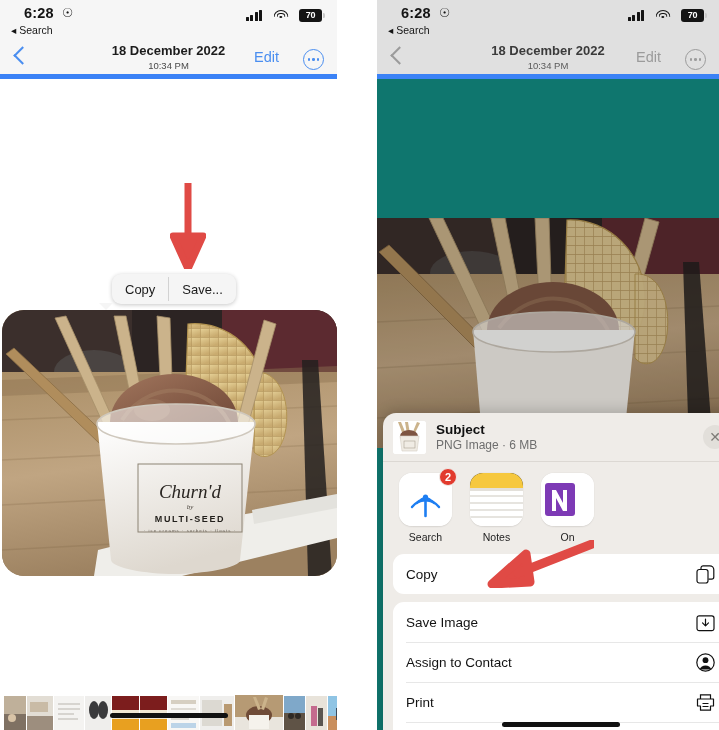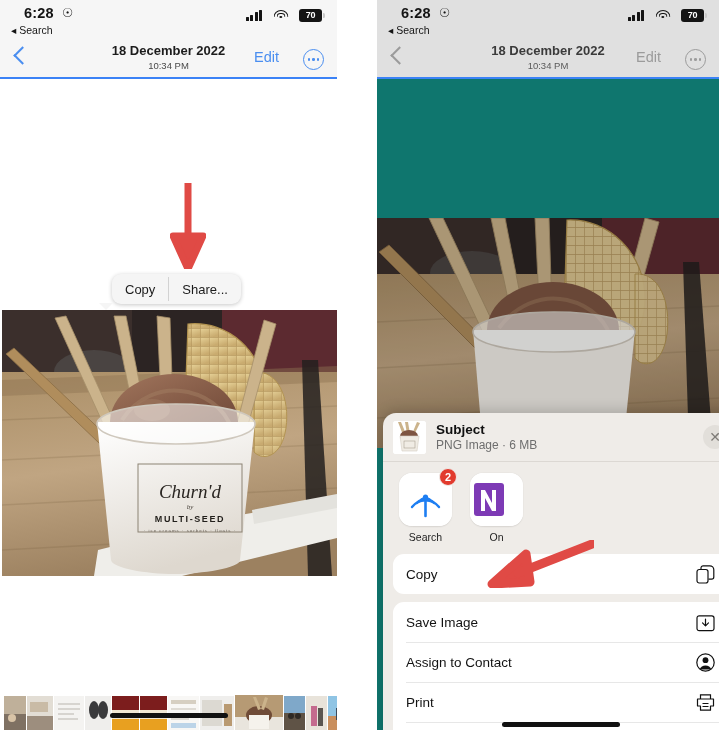--- a/index.html
+++ b/index.html
@@ -49,21 +49,21 @@
   .batt-body {
     width: 23px; height: 12.5px; background: #141414; border-radius: 3px;
     color: #fff; font-size: 9px; font-weight: bold; display:flex; align-items:center; justify-content:center;
     letter-spacing: -0.2px;
   }
   .batt-cap { width: 2px; height: 5px; background: #c9c9c9; border-radius: 0 1.5px 1.5px 0; margin-left: 1px; }
 
   
   .navbar {
     position: relative; height: 39px; width: 100%;
-    background: #f6f6f6; border-bottom: 2px solid #3b82f6;
+    background: #f6f6f6; border-bottom: 5px solid #3b82f6;
   }
   .nav-back {
     position: absolute; left: 12px; top: 6px;
     width: 16px; height: 16px;
   }
   .nav-back::before {
     content: ""; position: absolute; left: 4px; top: 3px;
     width: 11px; height: 11px;
     border-left: 2.6px solid #4a8ef0; border-bottom: 2.6px solid #4a8ef0;
     transform: rotate(45deg);
@@ -113,21 +113,21 @@
   .popup-tail {
     position: absolute; left: 99px; top: 224px;
     width: 0; height: 0;
     border-left: 7px solid transparent; border-right: 7px solid transparent;
     border-top: 7px solid #f5f5f5;
   }
 
   
   .photo {
     position: absolute; left: 2px; top: 231px; width: 335px; height: 266px;
-    overflow: hidden; background: #8a6f4e;
+    overflow: hidden; background: #8a6f4e; border-radius: 22px;
   }
   .photo-inner { position:absolute; inset:0; }
 
   
   .thumbstrip {
     position: absolute; left: 4px; top: 616px; right: 4px; height: 36px;
     display: flex; align-items: center; gap: 1px;
   }
   .thumb { height: 34px; flex: 0 0 auto; overflow:hidden; }
   .thumb.sel { height: 36px; }
@@ -258,21 +258,21 @@
 
     <div class="lbody">
 
       <svg class="arrow-down" viewBox="0 0 36 86">
         <path d="M18 0 L18 56 M18 86 L3 53 L33 53 Z" fill="#e04a45" stroke="#e04a45" stroke-width="7" stroke-linejoin="round"></path>
       </svg>
 
       <div class="popup">
         <div class="popup-item">Copy</div>
         <div class="popup-sep"></div>
-        <div class="popup-item">Share...</div>
+        <div class="popup-item">Save...</div>
       </div>
       <div class="popup-tail"></div>
 
       <div class="photo">
         <svg class="photo-inner" viewBox="0 0 335 266" preserveAspectRatio="none">
           <defs>
             <linearGradient id="tbl" x1="0" y1="0" x2="0.25" y2="1">
               <stop offset="0" stop-color="#ab8f67"></stop>
                 <stop offset="0.5" stop-color="#c0a582"></stop>
                 <stop offset="1" stop-color="#9c8160"></stop>
@@ -567,20 +567,37 @@
                 </g>
                 <circle cx="26.5" cy="24" r="2.6" fill="#1d7ef2"></circle>
                 <path d="M26.5 27 L26.5 43" stroke="#1d7ef2" stroke-width="2.6" stroke-linecap="round"></path>
               </svg>
             </div>
             <div class="badge">2</div>
             <div class="app-label">Search</div>
           </div>
 
 
+          <div class="app">
+            <div class="app-icon">
+              <svg width="53" height="53" viewBox="0 0 53 53">
+                <rect width="53" height="53" fill="#fff"></rect>
+                <rect width="53" height="15" fill="#f5c council"></rect>
+                <rect width="53" height="15" fill="#f6c83e"></rect>
+                <rect y="15" width="53" height="3" fill="#e3e0da"></rect>
+                <g stroke="#dedbd5" stroke-width="1.4">
+                  <path d="M0 23 H53"></path>
+                    <path d="M0 30 H53"></path>
+                    <path d="M0 37 H53"></path>
+                    <path d="M0 44 H53"></path>
+                </g>
+              </svg>
+            </div>
+            <div class="app-label">Notes</div>
+          </div>
 
 
           <div class="app">
             <div class="app-icon">
               <svg width="53" height="53" viewBox="0 0 53 53">
                 <rect width="53" height="53" fill="#fff"></rect>
                 <rect x="4" y="10" width="30" height="33" rx="3" fill="#7d3ab5"></rect>
                 <path d="M11 38 V17 H15 L22 30 V17 H26 V38 H22 L15 25 V38 Z" fill="#fff"></path>
               </svg>
             </div>

